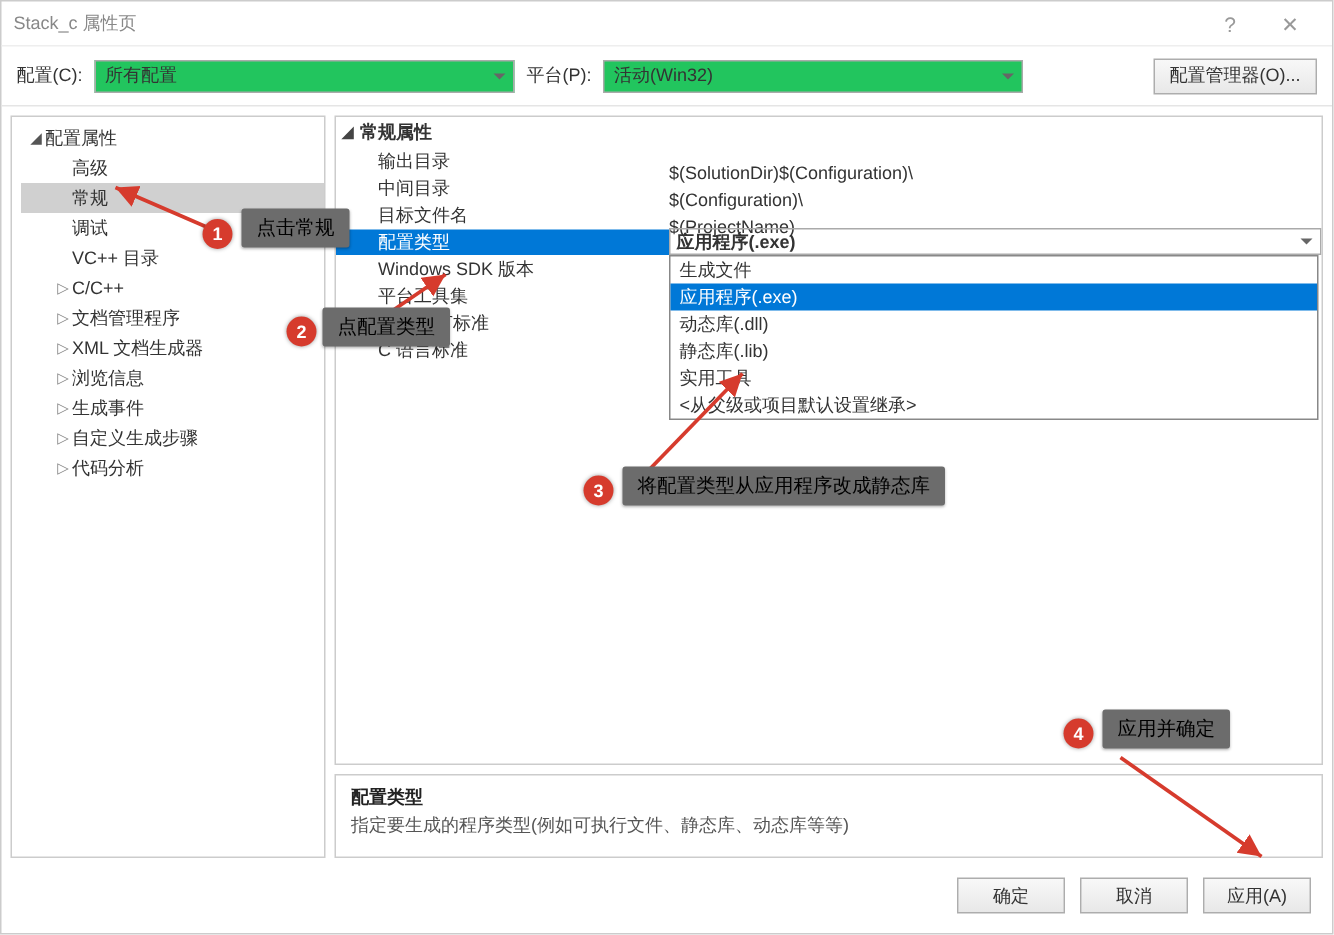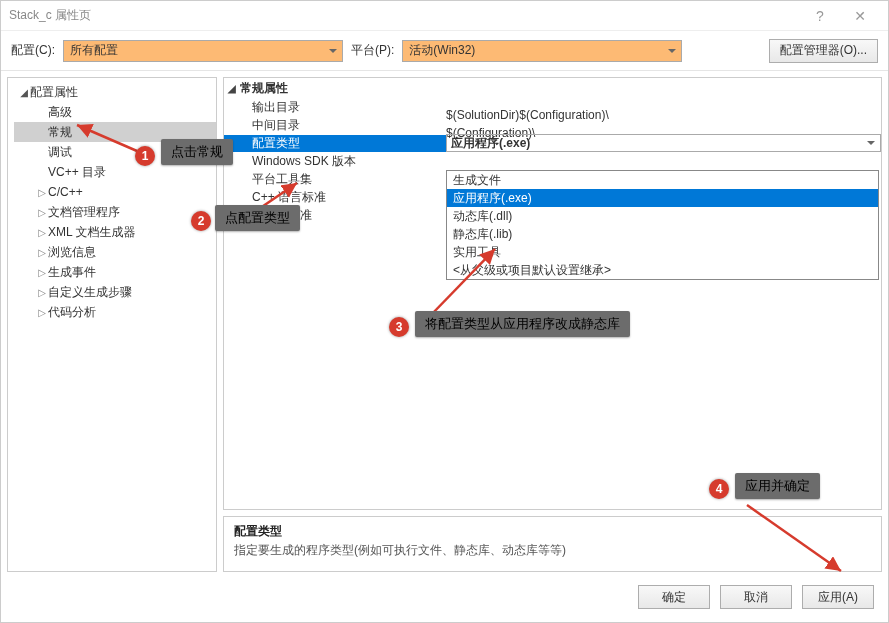--- a/index.html
+++ b/index.html
@@ -44,21 +44,21 @@
     display: flex;
     align-items: center;
     padding: 0 10px;
     gap: 8px;
     border-bottom: 1px solid #e5e5e5;
   }
   .toolbar label { white-space: nowrap; }
   .combo {
     height: 22px;
     border: 1px solid #aaa;
-    background: #fdba74;
+    background: #22c55e;
     padding: 0 18px 0 6px;
     display: flex;
     align-items: center;
     position: relative;
     font-size: 12px;
   }
   .combo::after {
     content: "";
     position: absolute;
     right: 5px;
@@ -335,20 +335,24 @@
         <div class="grid-body" id="grid-body">
 
           <div class="grid-row">
               <div class="grid-name">输出目录</div>
               <div class="grid-value">$(SolutionDir)$(Configuration)\</div>
             </div>
             <div class="grid-row">
               <div class="grid-name">中间目录</div>
               <div class="grid-value">$(Configuration)\</div>
             </div>
+            <div class="grid-row">
+              <div class="grid-name">目标文件名</div>
+              <div class="grid-value">$(ProjectName)</div>
+            </div>
             <div class="grid-row row-selected">
               <div class="grid-name">配置类型</div>
               <div class="value-combo">应用程序(.exe)</div>
             </div>
             <div class="grid-row">
               <div class="grid-name">Windows SDK 版本</div>
               <div class="grid-value"></div>
             </div>
             <div class="grid-row">
               <div class="grid-name">平台工具集</div>

